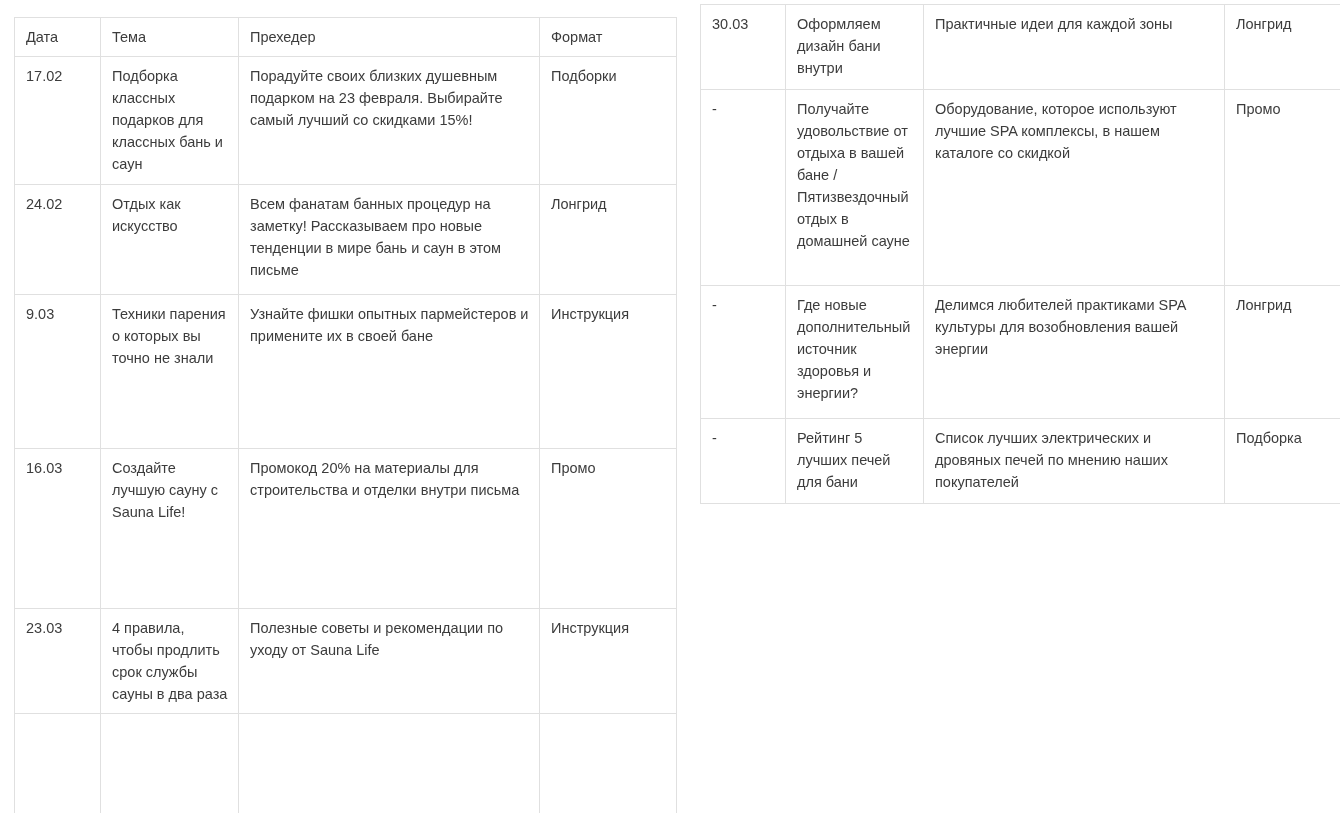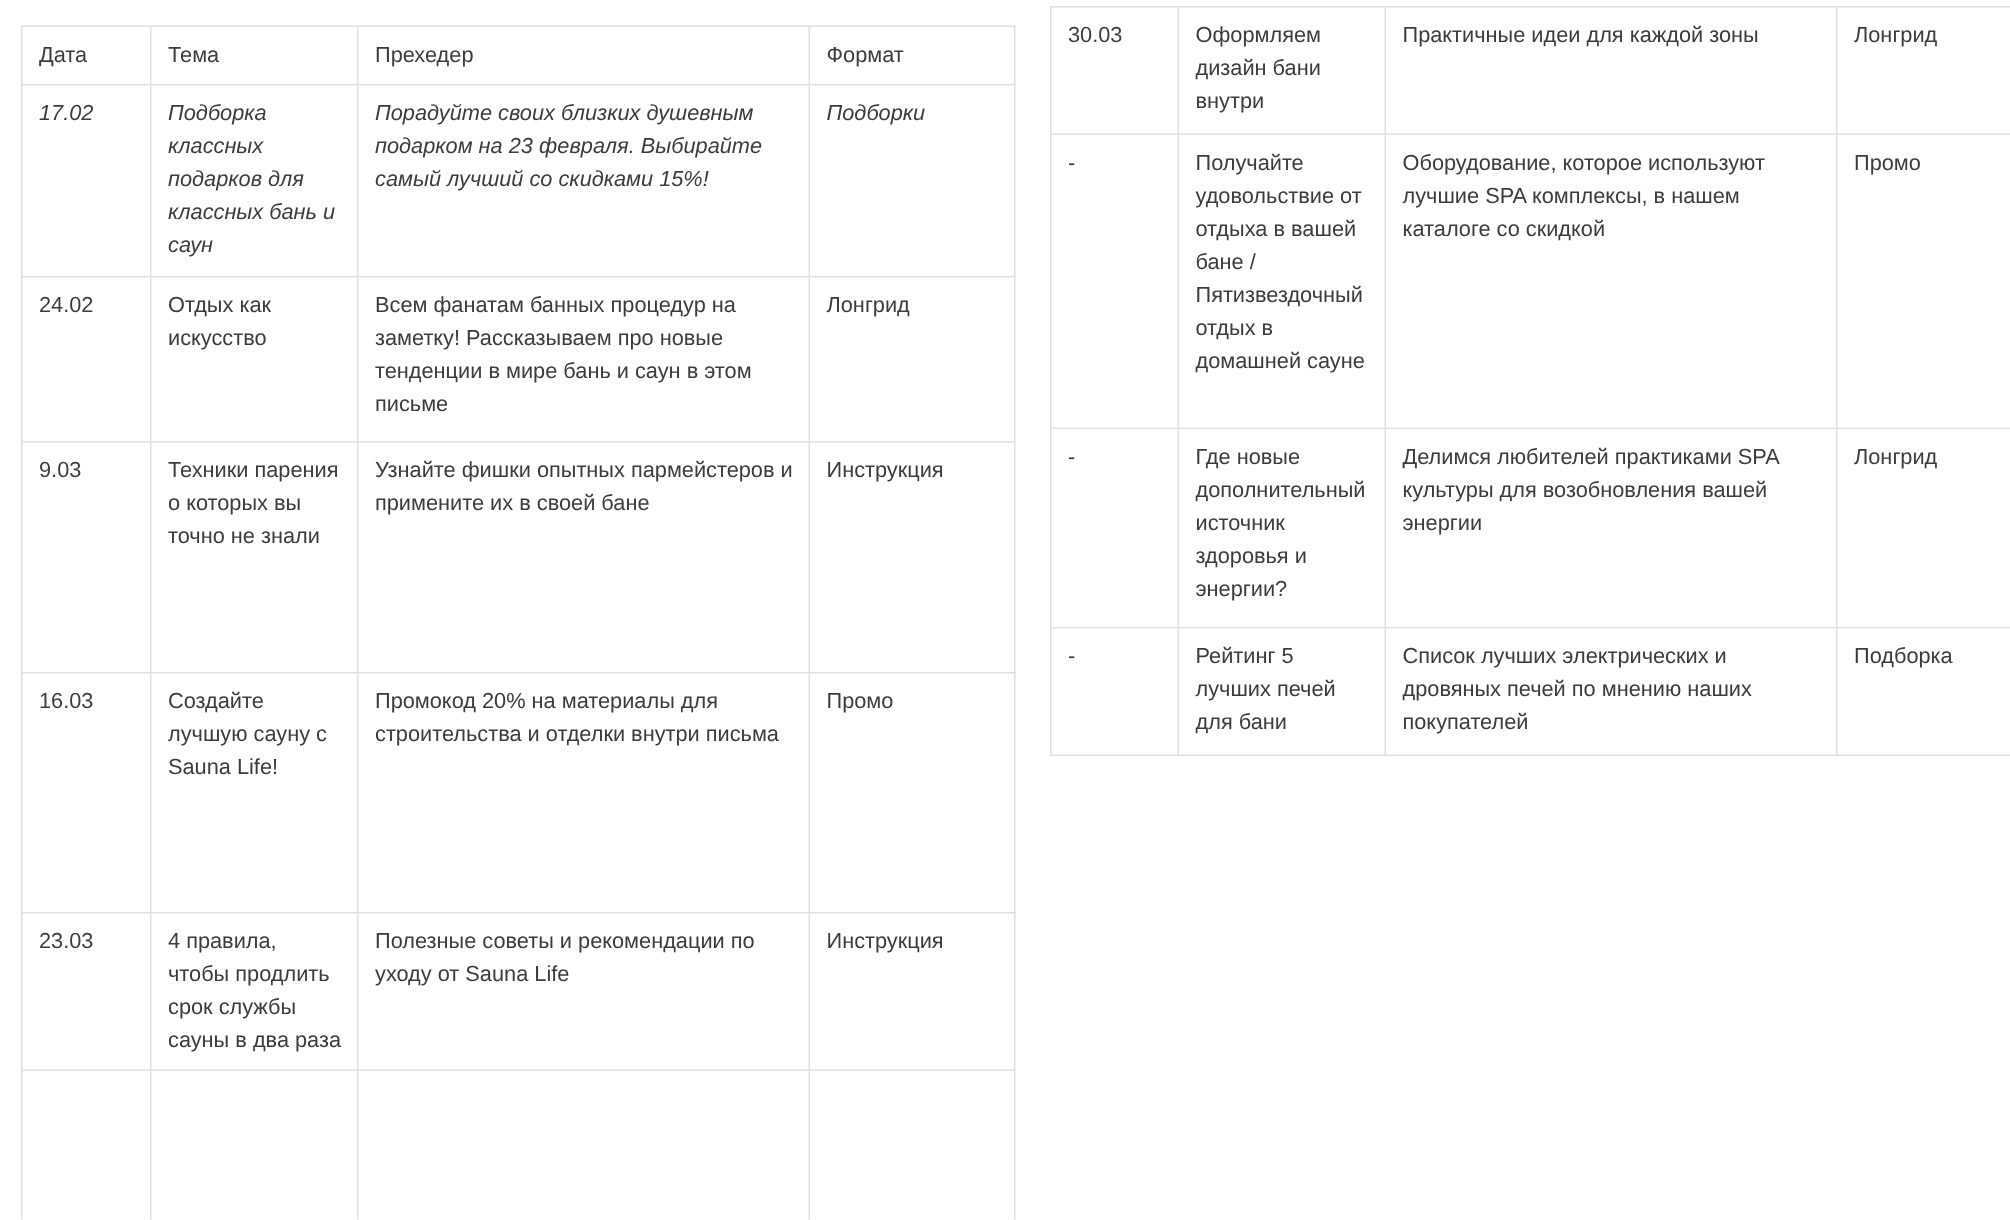--- a/index.html
+++ b/index.html
@@ -28,21 +28,21 @@
     vertical-align: top;
     padding: 8px 10px 8px 11px;
     overflow-wrap: break-word;
     word-break: break-word;
   }
   .t-left  { left: 14px;  top: 17px; width: 662px; }
   .t-right { left: 700px; top: 4px;  width: 659px; }
 
   
   .t-left  tbody tr:nth-child(1) { height: 39px;  }
-  .t-left  tbody tr:nth-child(2) { height: 128px; font-style: italic; }
+  .t-left  tbody tr:nth-child(2) { height: 128px; }
   .t-left  tbody tr:nth-child(3) { height: 110px; }
   .t-left  tbody tr:nth-child(4) { height: 154px; }
   .t-left  tbody tr:nth-child(5) { height: 160px; }
   .t-left  tbody tr:nth-child(6) { height: 88px; padding-left: 20px;  }
   .t-left  tbody tr:nth-child(7) { height: 125px; }
   .t-left  tbody tr:nth-child(8) { height: 40px;  }
 
   .t-right tbody tr:nth-child(1) { height: 85px;  }
   .t-right tbody tr:nth-child(2) { height: 196px; }
   .t-right tbody tr:nth-child(3) { height: 133px; }

